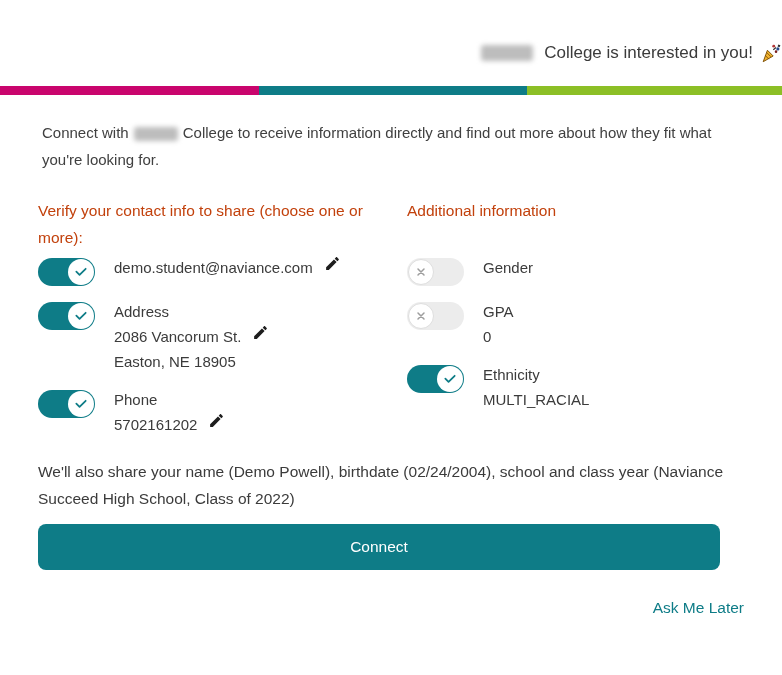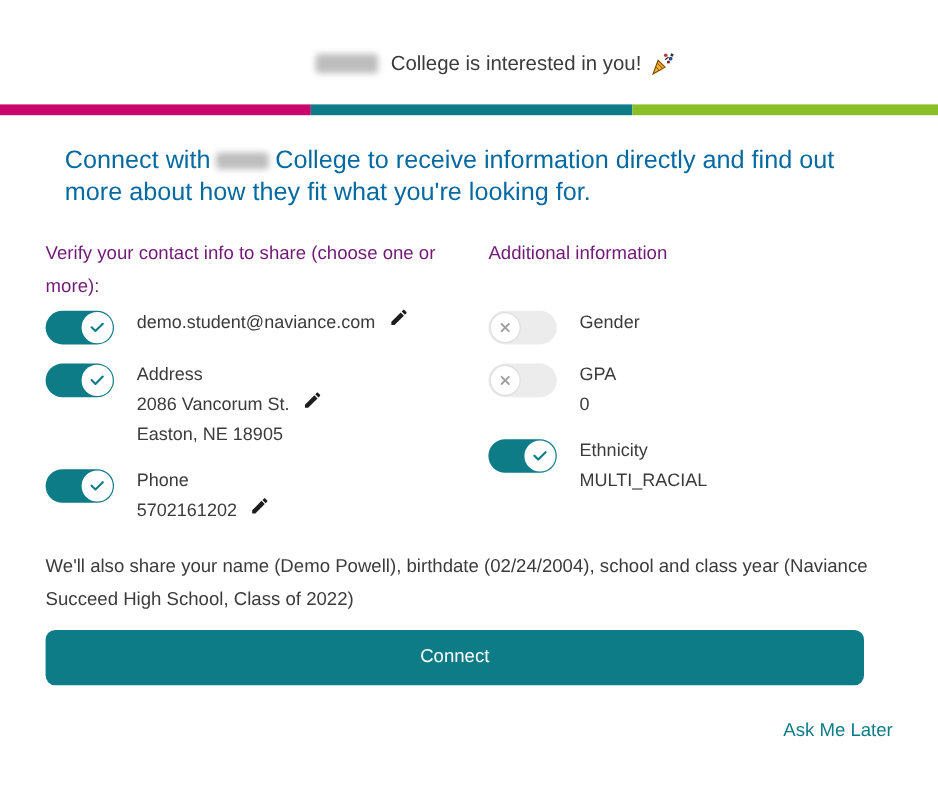--- a/index.html
+++ b/index.html
@@ -7,50 +7,50 @@
   body {
     width:782px; height:675px;
     background:#ffffff;
     font-family:"Liberation Sans", sans-serif;
     color:#3b3b3b;
     overflow:hidden;
   }
   .modal { width:782px; height:675px; background:#fff; }
 
   
-  .hdr { padding-top:42px; text-align:center;padding-left:44px; }
+  .hdr { padding-top:42px; text-align:right;padding-left:44px; }
   .hdr h1 {
     margin:0; font-size:17px; font-weight:400; color:#3b3b3b;
     display:inline-flex; align-items:center; gap:7px;
   }
   .redacted {
     display:inline-block; background:#bdbdbd; border-radius:3px;
     filter:blur(2.5px); vertical-align:middle;
   }
   .redacted.title-blur { width:52px; height:16px; margin-right:4px; }
   .redacted.body-blur  { width:44px; height:14px; margin:0 5px; }
 
   
   .stripe { display:flex; height:9px; width:100%; margin-top:21px; }
   .stripe .seg1 { width:33.1%; background:#c9056d; }
   .stripe .seg2 { width:34.3%; background:#0e7c87; }
   .stripe .seg3 { width:32.6%; background:#8cbf26; }
 
   main { padding:0 38px; }
 
   .intro {
-    margin:24px 0 0 16px; font-size:21px; line-height:27px; color:#0369a1;
+    margin:24px 0 0 4px; font-size:15px; line-height:27px; color:#404040;
     max-width:716px;
   }
 
   .columns { display:flex; margin-top:24px; }
   .col-left  { width:369px; flex-shrink:0; }
   .col-right { flex:1; }
   .col-heading {
-    margin:0 0 4px 0; font-size:15.5px; font-weight:400; color:#701a75;
+    margin:0 0 4px 0; font-size:15.5px; font-weight:400; color:#c2410c;
     line-height:27px; min-height:54px; max-width:345px;
   }
 
   .row { display:flex; margin-bottom:13px; }
   .row-content { font-size:15px; line-height:25px; }
   .row-label { color:#3b3b3b; }
   .row-label.muted { color:#a9b3b4; }
   .row-value { color:#3b3b3b; display:flex; align-items:flex-start; }
   .link { color:#0e7c87; text-decoration:none; cursor:pointer; }
 

